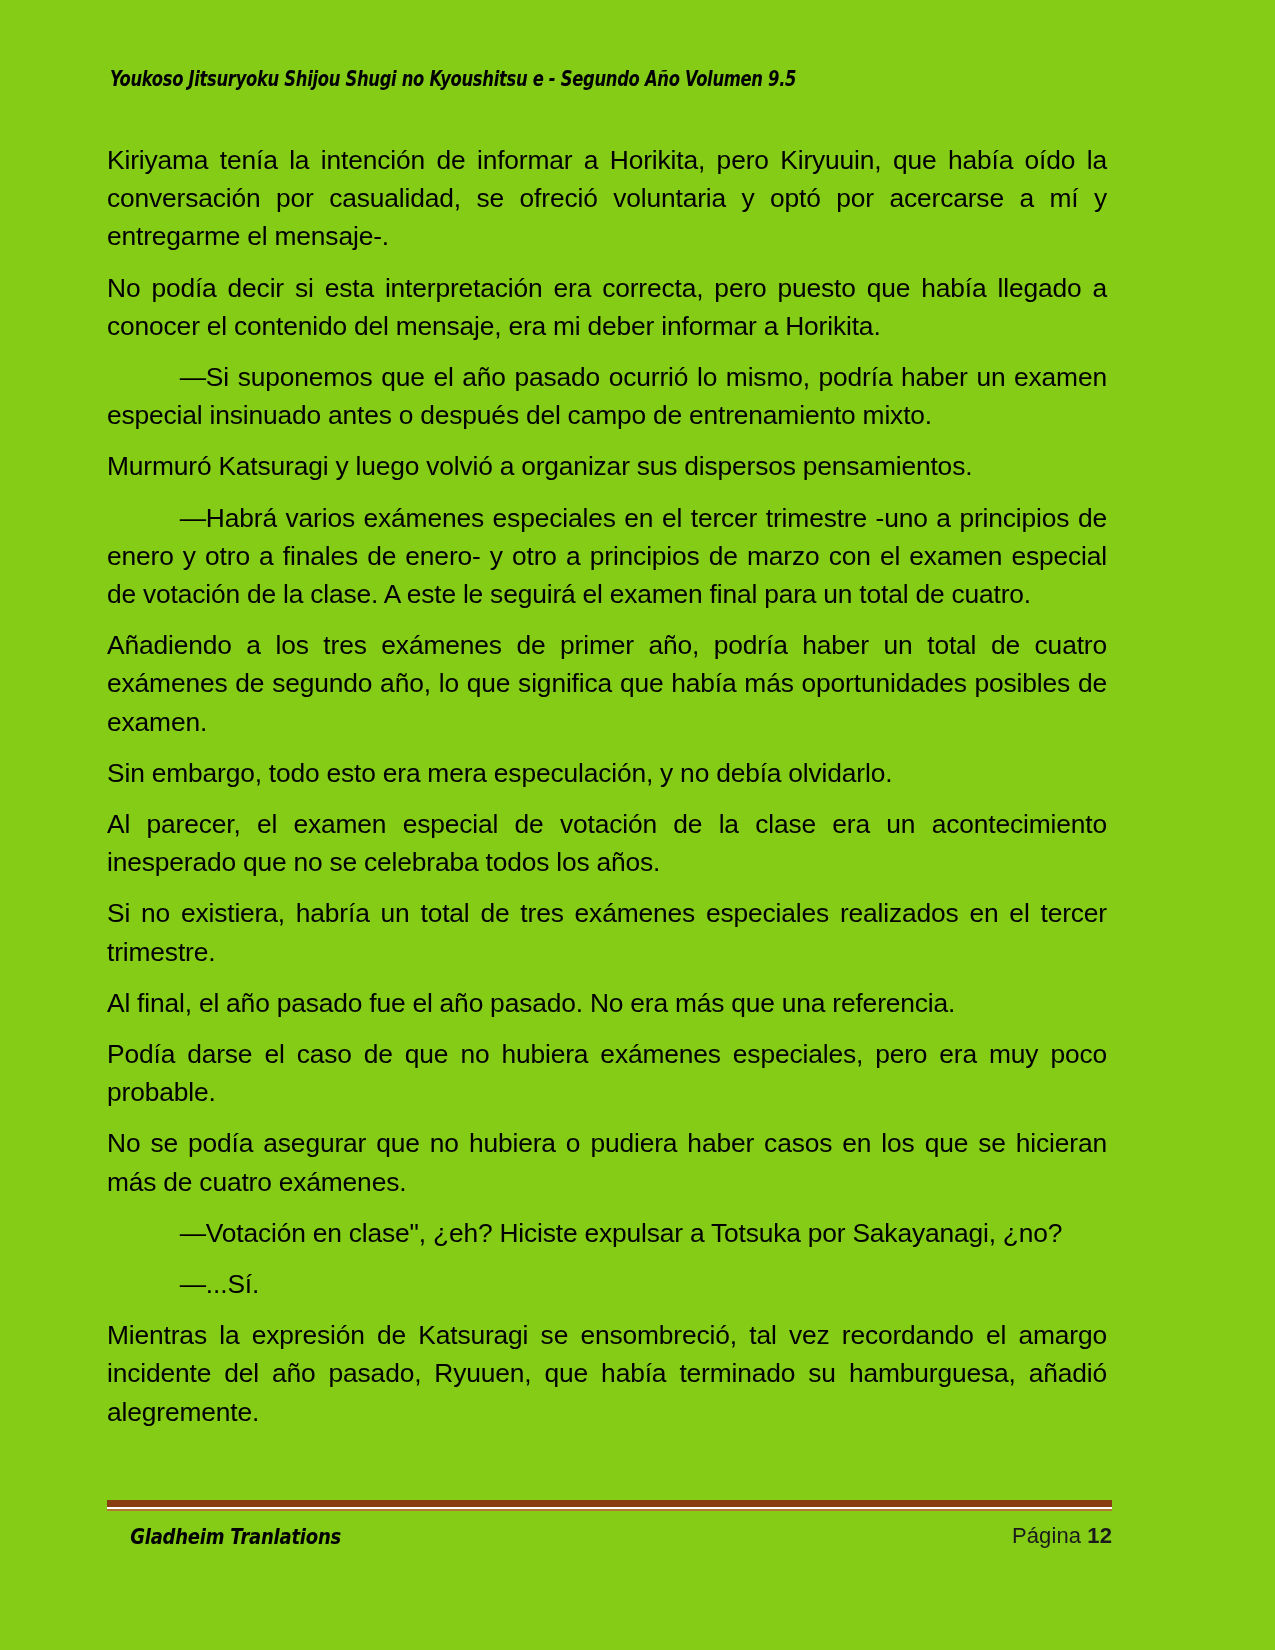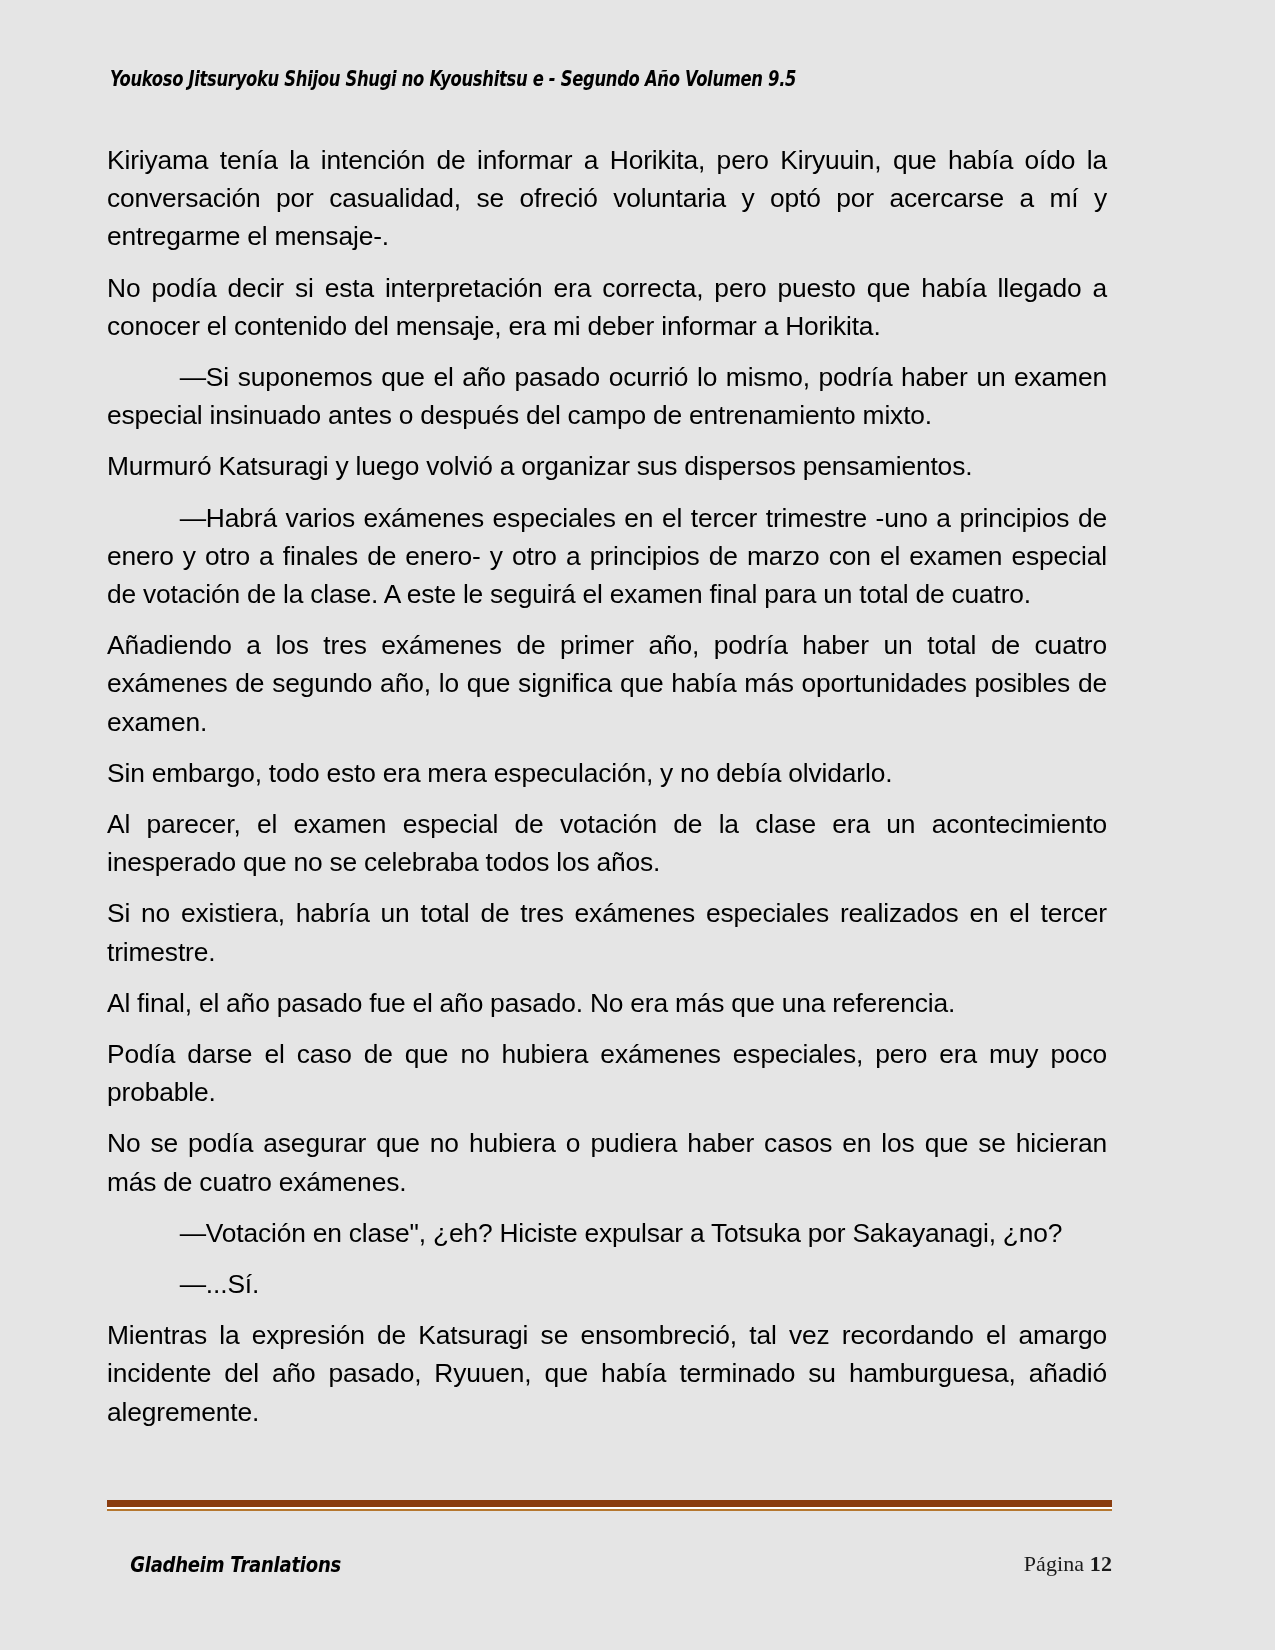--- a/index.html
+++ b/index.html
@@ -12,21 +12,21 @@
     background: #ffffff;
     font-family: "Liberation Sans", sans-serif;
     -webkit-font-smoothing: antialiased;
     overflow: hidden;
   }
 
   .page {
     position: relative;
     width: 1275px;
     height: 1650px;
-    background: #e5e5e5;
+    background: #84cc16;
     box-sizing: border-box;
   }
 
   
   .doc-header {
     position: absolute;
     top: 68px;
     left: 110px;
     width: 1005px;
     height: 30px;
@@ -107,26 +107,25 @@
     font-weight: 700;
     font-style: italic;
     font-size: 22px;
     letter-spacing: -0.3px;
     color: #000000;
     white-space: nowrap;
     transform: scaleX(0.82);
     transform-origin: left baseline;
   }
   .footer-pageno {
-    font-family: Liberation Serif, serif;
+    font-family: Liberation Sans, sans-serif;
     font-size: 22px;
     color: #1a1a1a;
     white-space: nowrap;
     letter-spacing: 0.1px;
-    margin-top: 28px;
   }
   .footer-pageno .num {
     font-weight: 700;
   }
 </style>
 </head>
 <body>
 
 <div class="page">
 

